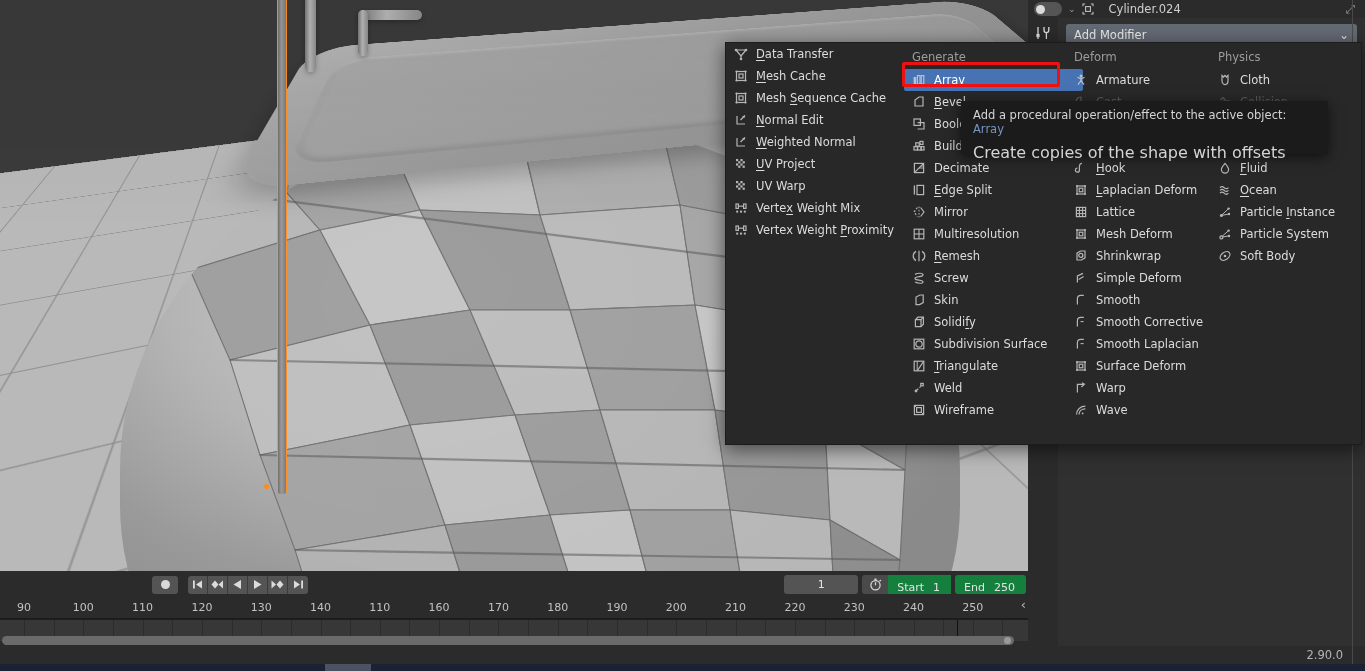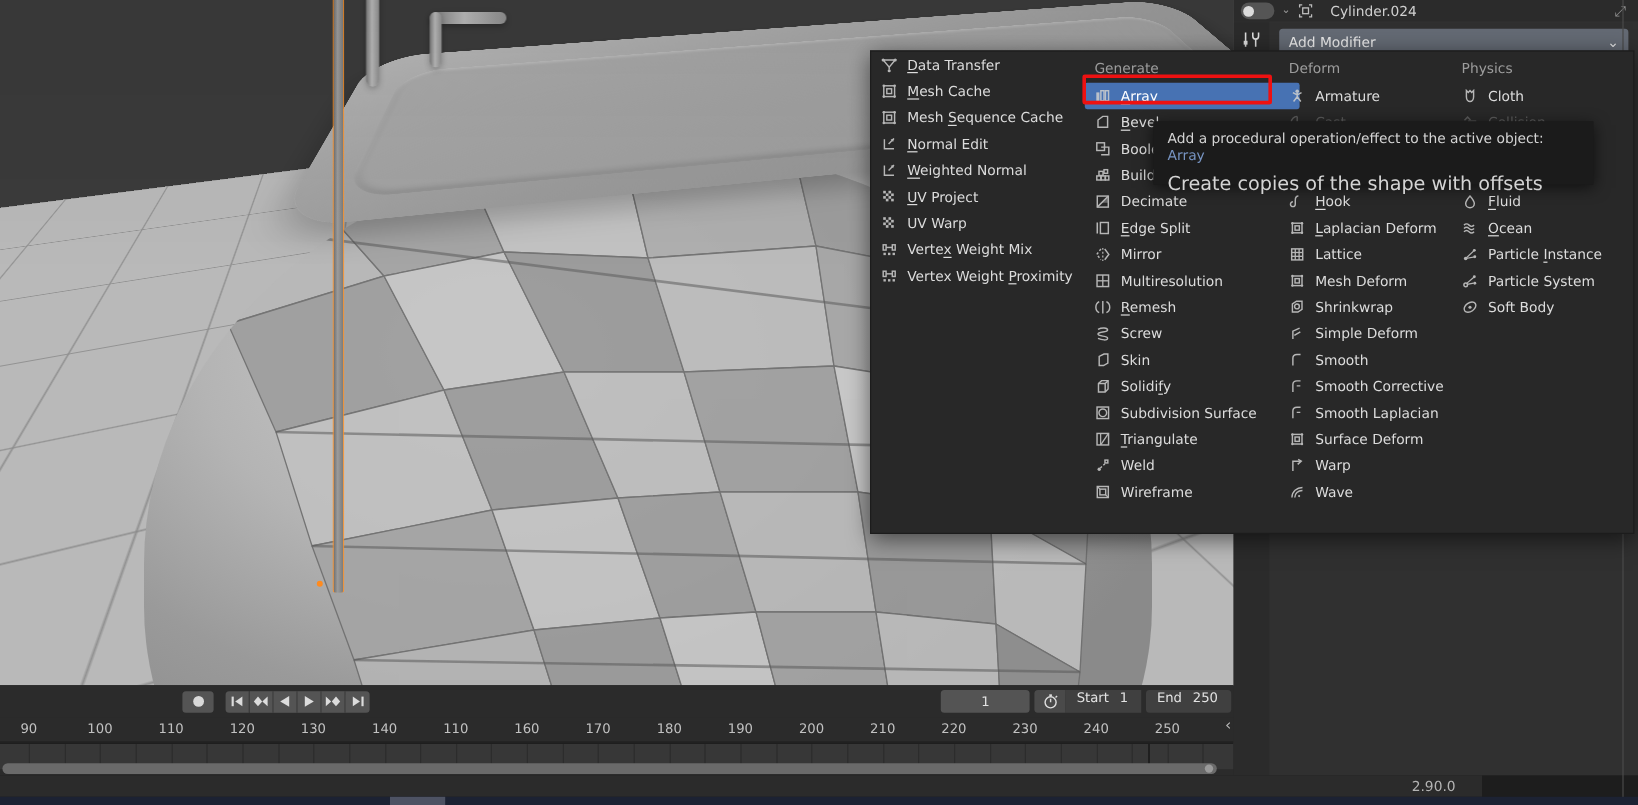--- a/index.html
+++ b/index.html
@@ -100,22 +100,22 @@
     color:#dcdcdc; font-size: 10px; border-right:1px solid #3c3c3c;
   }
   .tl-nav div:first-child{ border-radius:3px 0 0 3px; }
   .tl-nav div:last-child{ border-radius:0 3px 3px 0; border-right:none; }
   .tl-fields { position:absolute; right: 2px; top:4px; display:flex; gap:4px; align-items:center;}
   .tl-frame {
     width: 74px; height: 19px; background:#545454; border-radius:3px;
     display:flex;align-items:center;justify-content:center; color:#e3e3e3; font-size:11px;
   }
   .tl-range {
-    height: 19px; background:#404040; border-radius:3px;
-    display:flex;align-items:flex-start; color:#e3e3e3; font-size:11px; padding:0 2px;
+    height: 19px; background:#15803d; border-radius:3px;
+    display:flex;align-items:flex-end; color:#e3e3e3; font-size:11px; padding:0 2px;
   }
   .tl-clock {
     width:26px;height:19px;background:#4a4a4a;border-radius:3px 0 0 3px;
     display:flex;align-items:center;justify-content:center;
   }
   .tl-range .lbl{ padding:0 7px; }
   .tl-range .val{ padding:0 9px 0 2px; }
   .tl-ruler {
     position:relative; height: 21px; background:#2b2b2b;
     border-bottom:1px solid #1b1b1b;
@@ -213,21 +213,21 @@
     background: #1b1b1b; z-index: 60;
     box-shadow: 0 3px 12px rgba(0,0,0,.6);
     padding: 7px 12px;
   }
   #tooltip .tl1 { color:#d4d4d4; font-size:11.5px; margin-bottom:7px; }
   #tooltip .tl1 .hl { color:#7794c2; }
   #tooltip .tl2 { color:#d4d4d4; font-size:16px; }
 
   
   #statusbar {
-    position:absolute; left:0; top:646px; width:1235px; height:18px;
+    position:absolute; left:0; top:646px; width:1365px; height:18px;
     background:#2b2b2b; color:#b4b4b4; font-size:11.5px;
     display:flex;align-items:center;justify-content:flex-end; padding-right:22px;
   }
   
   #taskbar {
     position:absolute; left:0; top:664px; width:1365px; height:7px;
     background:#1c2233;
   }
   #taskbar .tb-item {
     position:absolute; left:325px; top:0; width:46px; height:7px;

